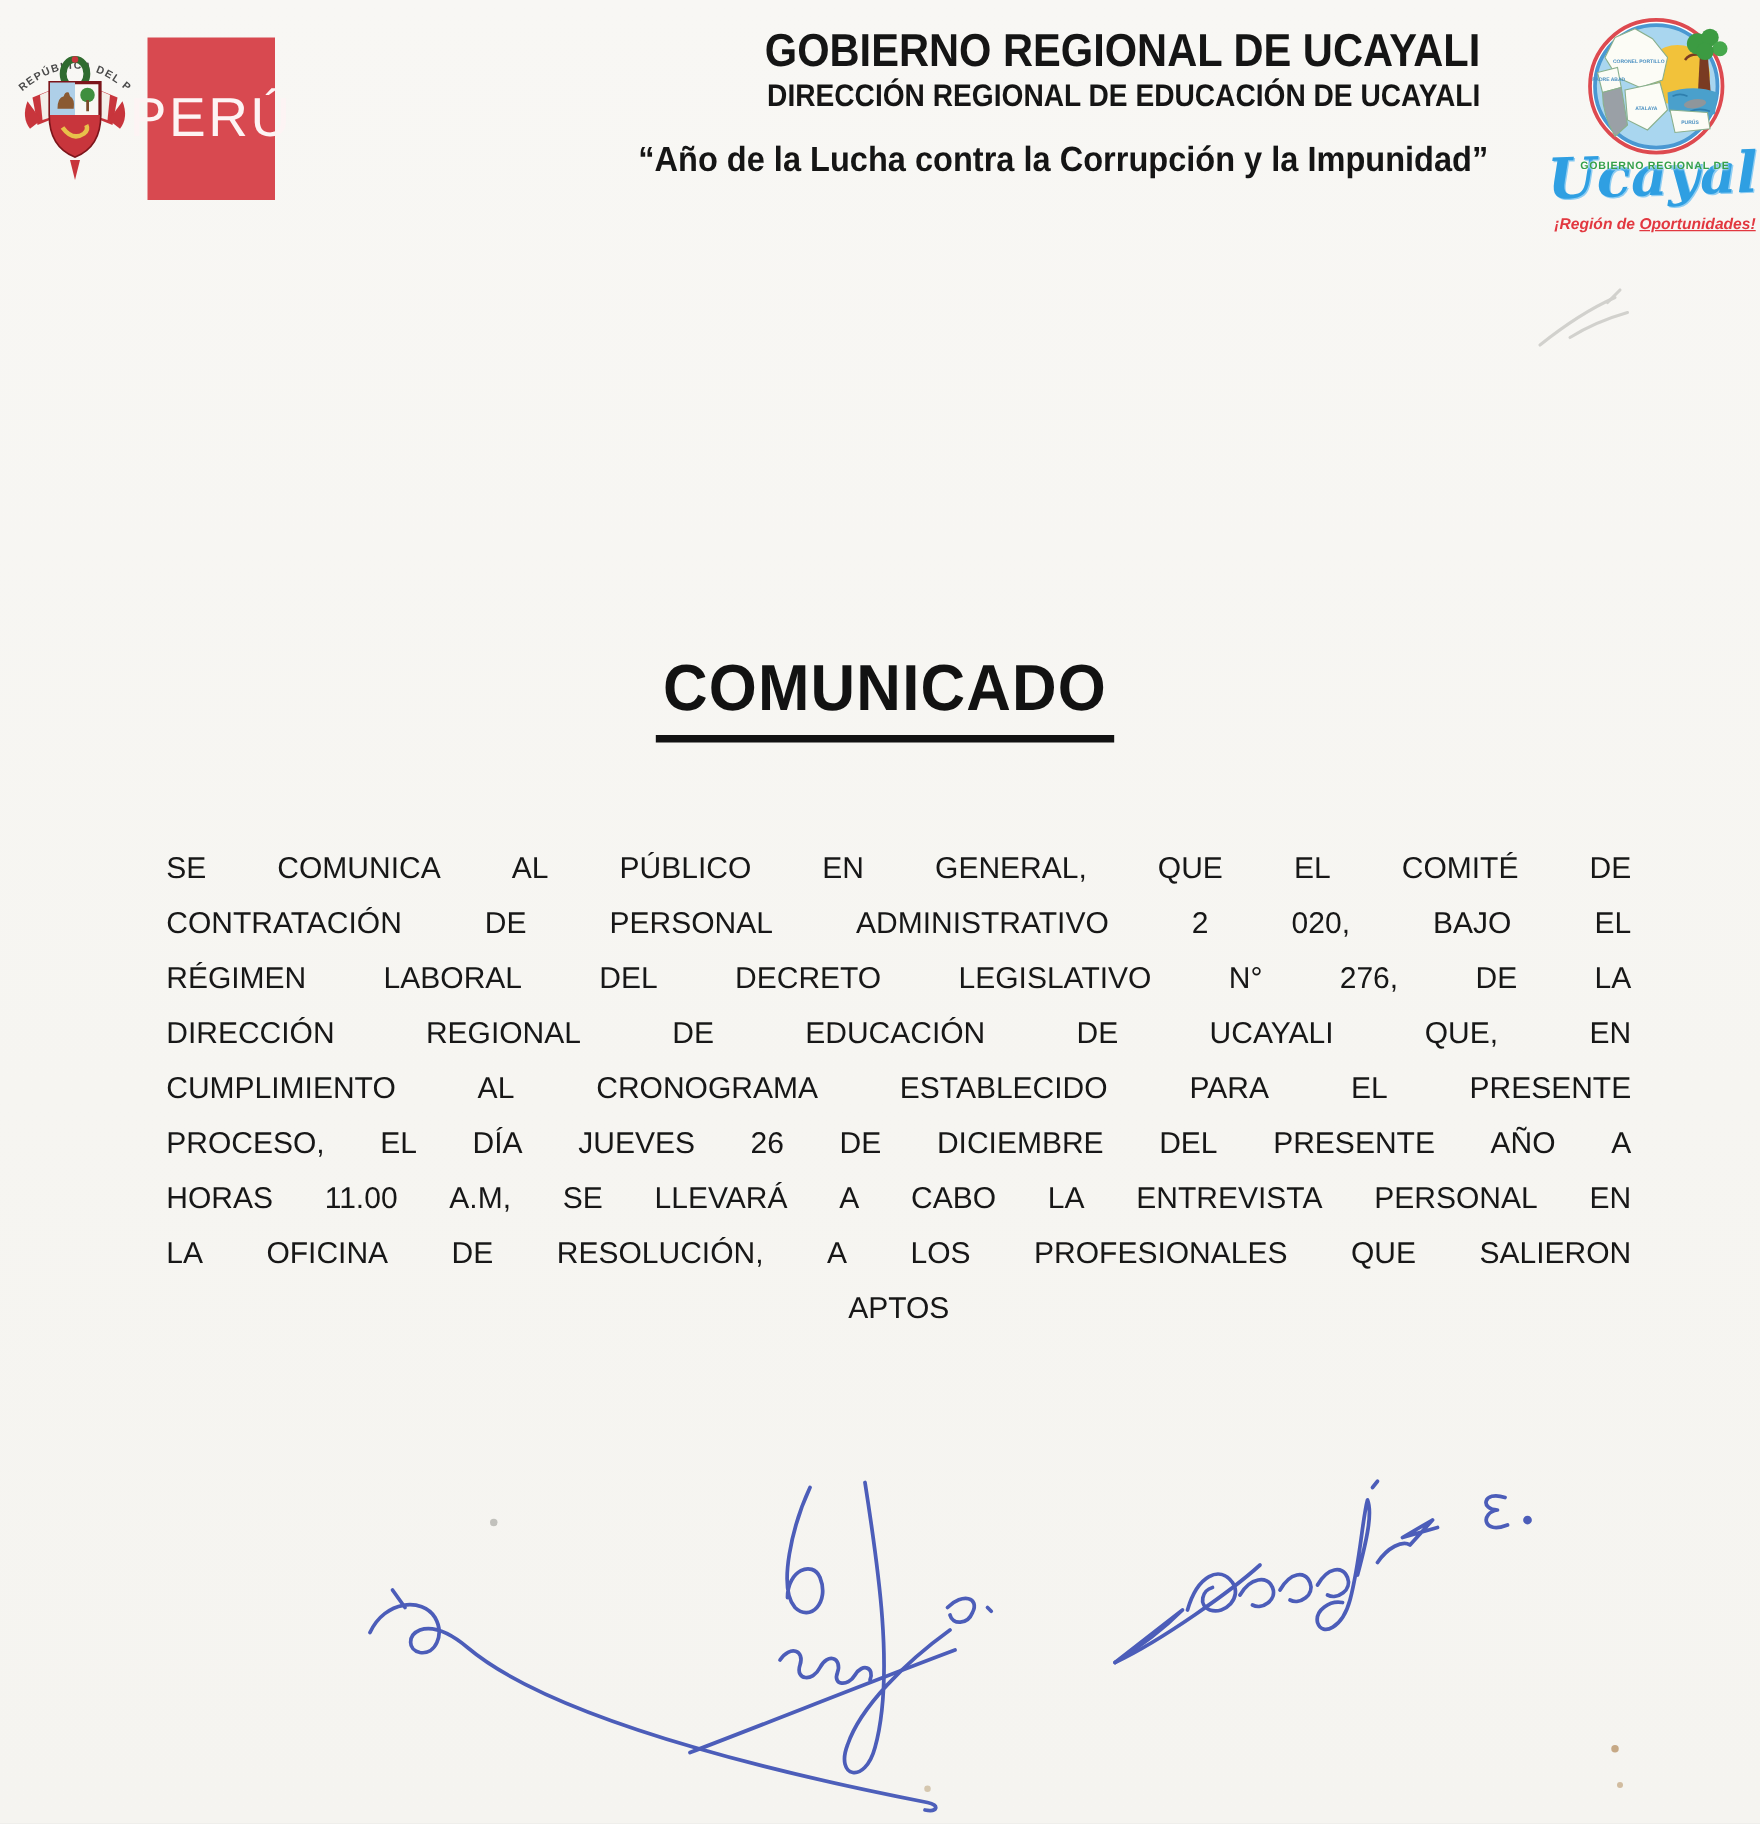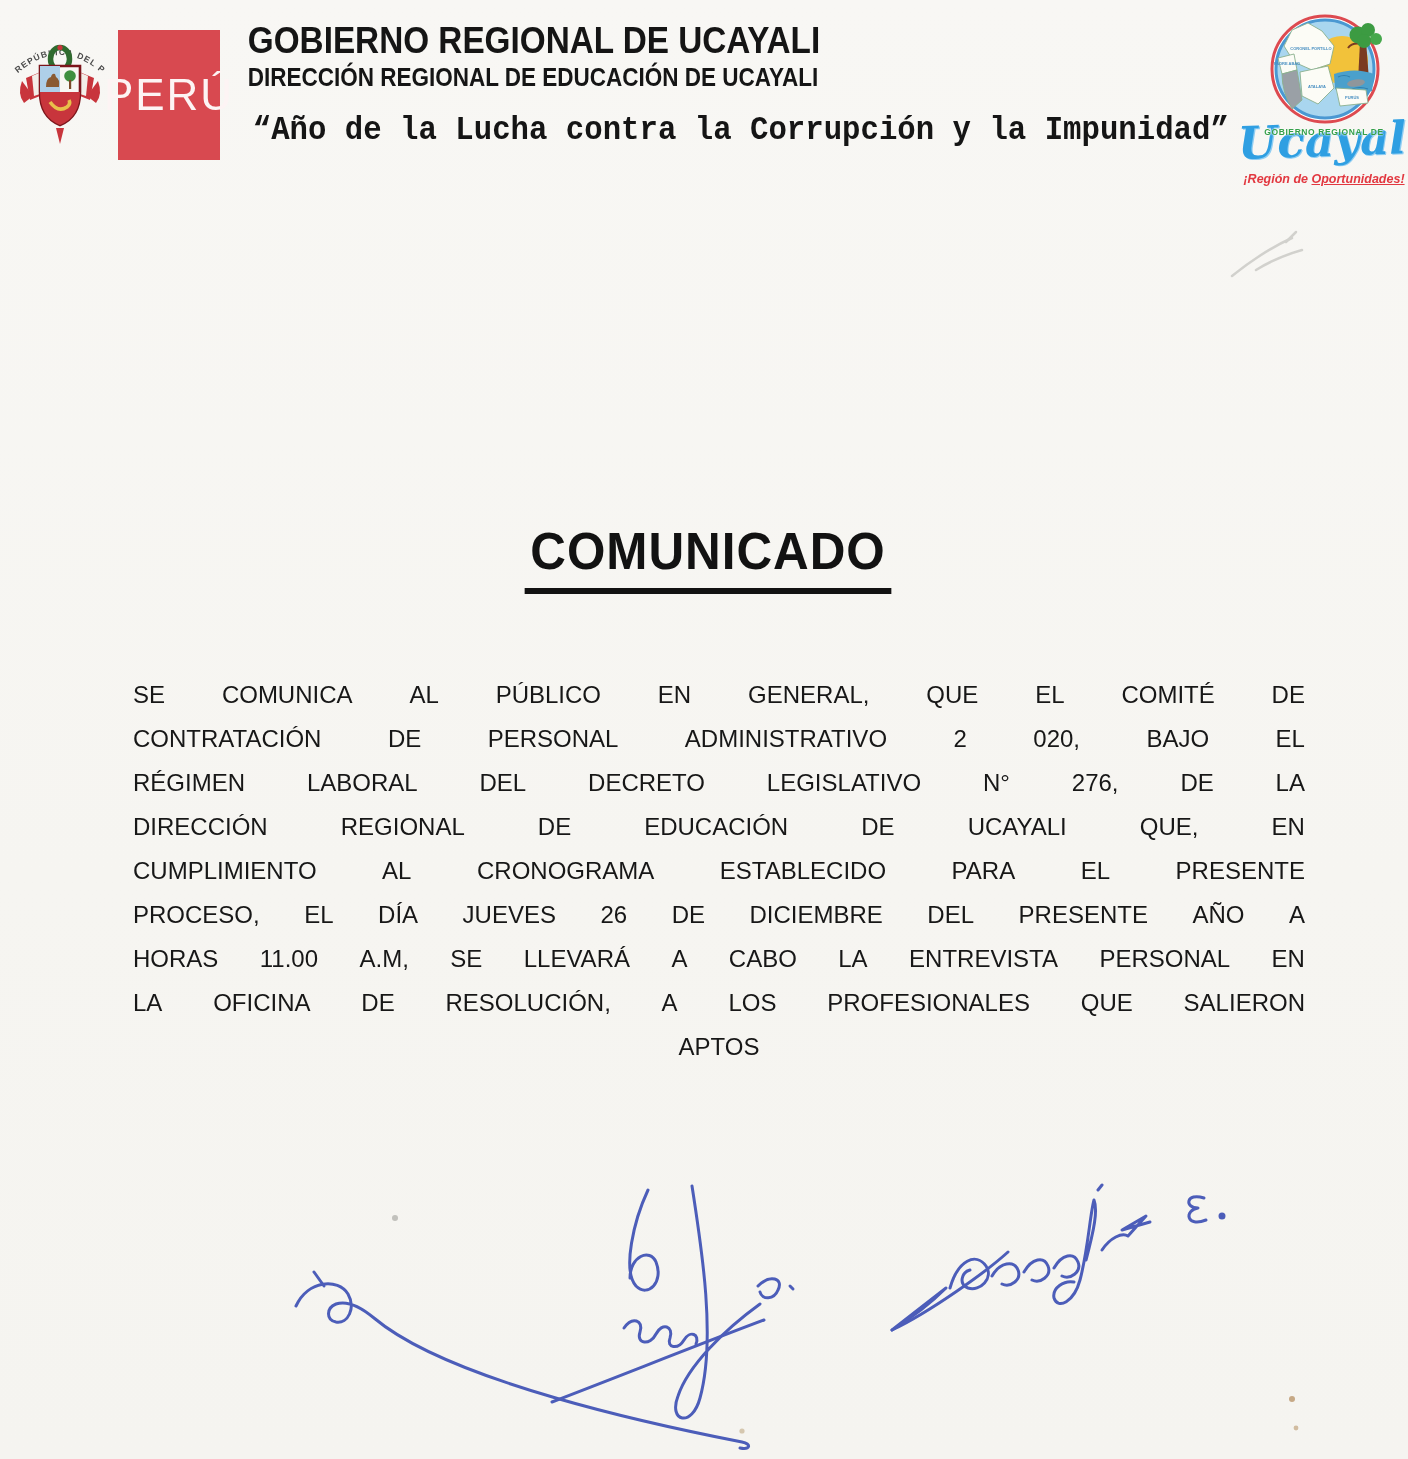--- a/index.html
+++ b/index.html
@@ -8,26 +8,26 @@
     background:linear-gradient(180deg,#f8f7f4 0%,#f6f5f1 60%,#f5f4f0 100%);
     font-family:"Liberation Sans",sans-serif;color:#151515;overflow:hidden;
   }
   
   .coat-of-arms{position:absolute;left:10px;top:32px;}
   .peru-square{
     position:absolute;left:118px;top:30px;width:102px;height:130px;
     background:#d84950;display:flex;align-items:center;justify-content:center;
   }
   .peru-square span{color:#fdf4f4;font-size:44px;font-weight:400;letter-spacing:2px;}
-  .org-block{position:absolute;left:216px;top:0;width:1000px;height:200px;text-align:left;}
+  .org-block{position:absolute;left:216px;top:0;width:1000px;height:200px;text-align:right;}
   .org-line{position:absolute;left:0;width:100%;font-weight:700;white-space:nowrap;}
   .org-line>span{display:inline-block;transform:scaleX(.9);transform-origin:50% 50%;}
   .org-line1{top:20px;font-size:37px;}
   .org-line2{top:63px;font-size:25px;}
-  .org-motto{top:112px;font-size:33px;font-family:Liberation Mono, monospace;}
+  .org-motto{top:112px;font-size:28px;}
   .org-motto>span{transform:scaleX(.93);}
   
   .ucayali-logo{position:absolute;left:1238px;top:8px;width:172px;height:190px;}
   .ucayali-emblem{position:absolute;left:2px;top:0;}
   .ucayali-caption{
     position:absolute;left:0;top:119px;width:100%;text-align:center;z-index:2;
     font-size:8.5px;font-weight:700;color:#35a04a;letter-spacing:.6px;
     text-shadow:0 0 2px #fff,0 0 2px #fff;
   }
   .ucayali-name{

